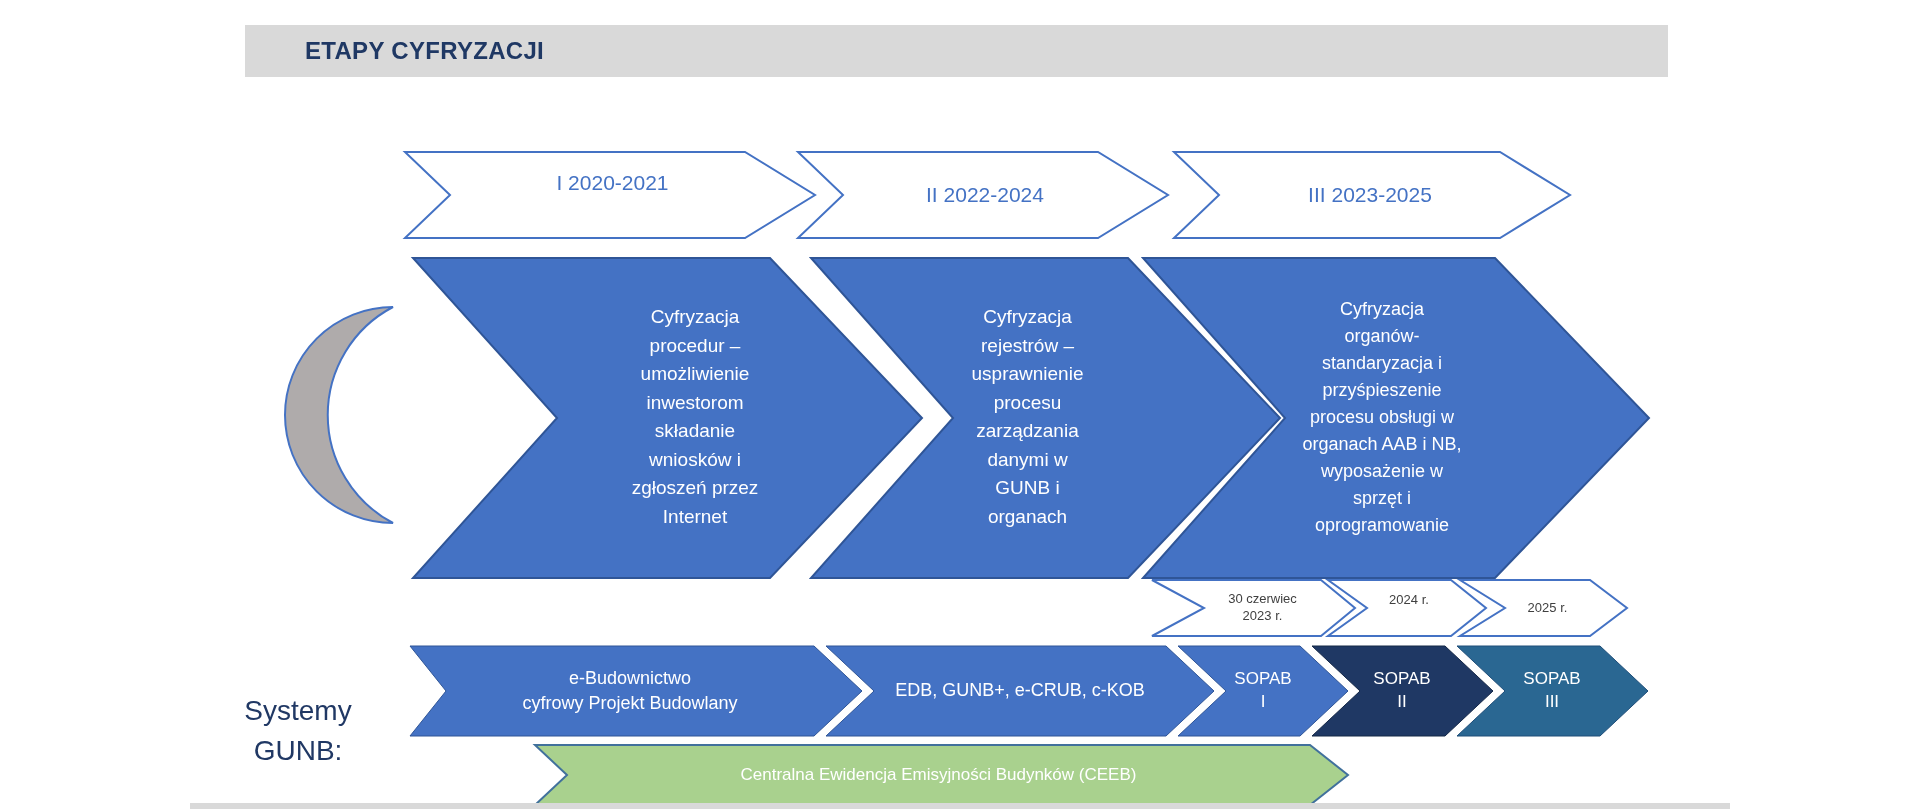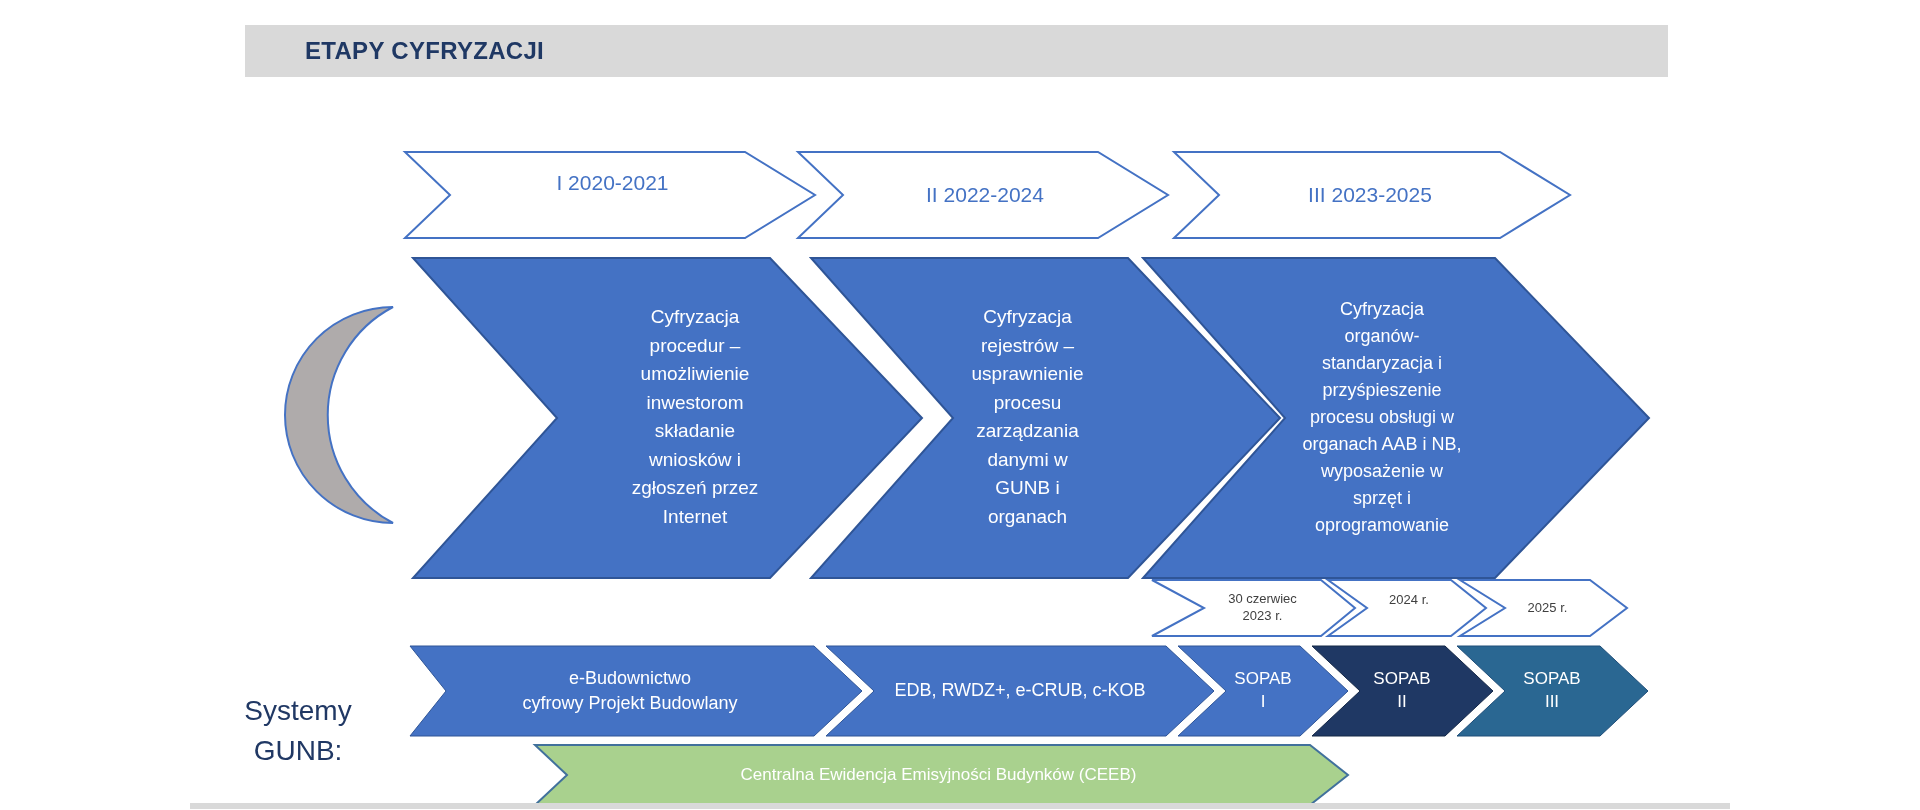--- a/index.html
+++ b/index.html
@@ -113,21 +113,21 @@
   <div class="syslabel">
     <span>Systemy
 GUNB:</span>
   </div>
 
   <div class="txt sys" style="left:446px;top:646px;width:368px;height:90px;">
     <span>e-Budownictwo
 cyfrowy Projekt Budowlany</span>
   </div>
   <div class="txt sys" style="left:874px;top:646px;width:292px;height:90px;">
-    <span>EDB, RWDZ+, e-CRUB, c-KOB</span>
+    <span>EDB, GUNB+, e-CRUB, c-KOB</span>
   </div>
   <div class="txt sopab" style="left:1214px;top:646px;width:98px;height:90px;">
     <span>SOPAB
 I</span>
   </div>
   <div class="txt sopab" style="left:1348px;top:646px;width:108px;height:90px;">
     <span>SOPAB
 II</span>
   </div>
   <div class="txt sopab" style="left:1493px;top:646px;width:118px;height:90px;">

